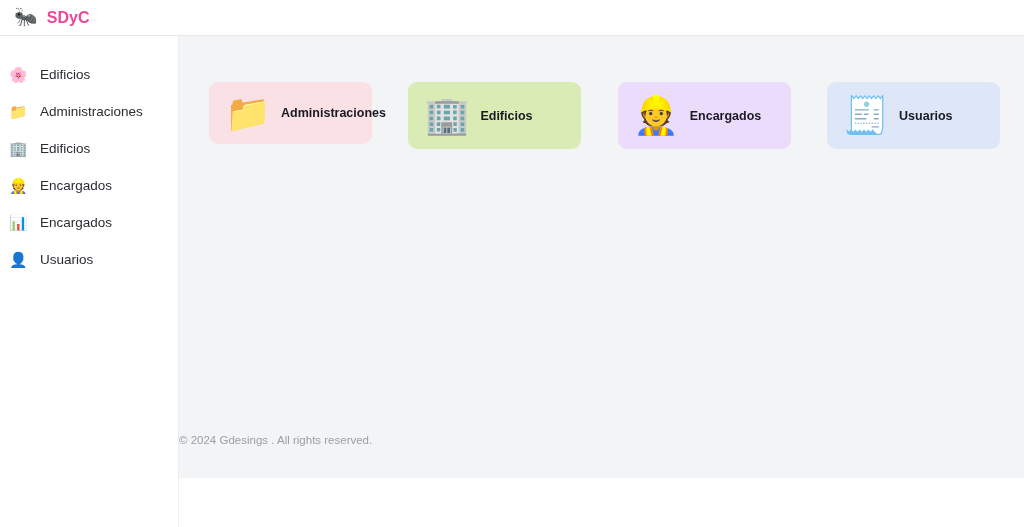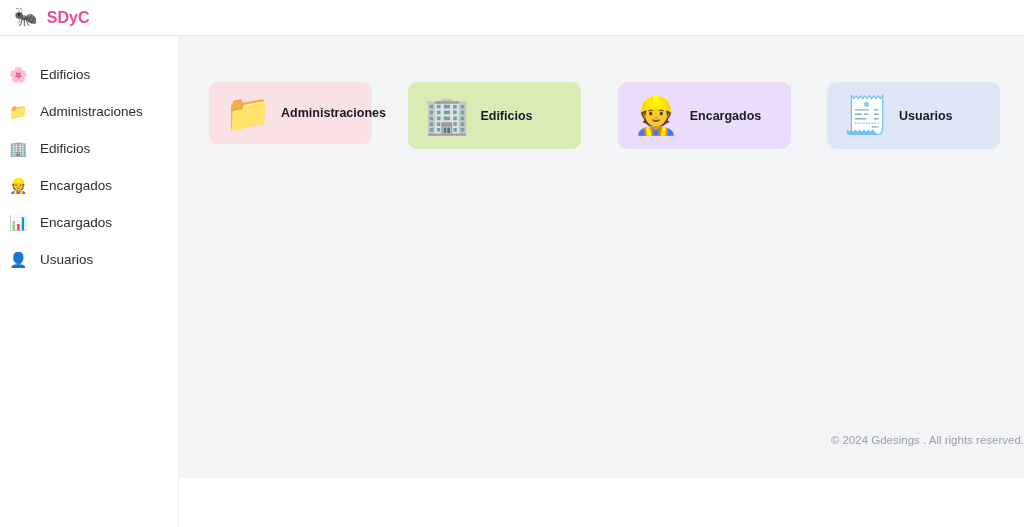--- a/index.html
+++ b/index.html
@@ -123,21 +123,21 @@
     display: inline-block;
   }
   .card-label {
     font-size: 12.5px;
     font-weight: bold;
     color: #1a1a24;
     white-space: nowrap;
   }
   .footer-note {
     margin-top: auto;
-    text-align: right;
+    text-align: left;
     font-size: 11.5px;
     color: #9aa0a6;
     padding-bottom: 32px;
   }
   .tail { height: 49px; background: #ffffff; }
 </style>
 </head>
 <body>
 
 <div class="header">

